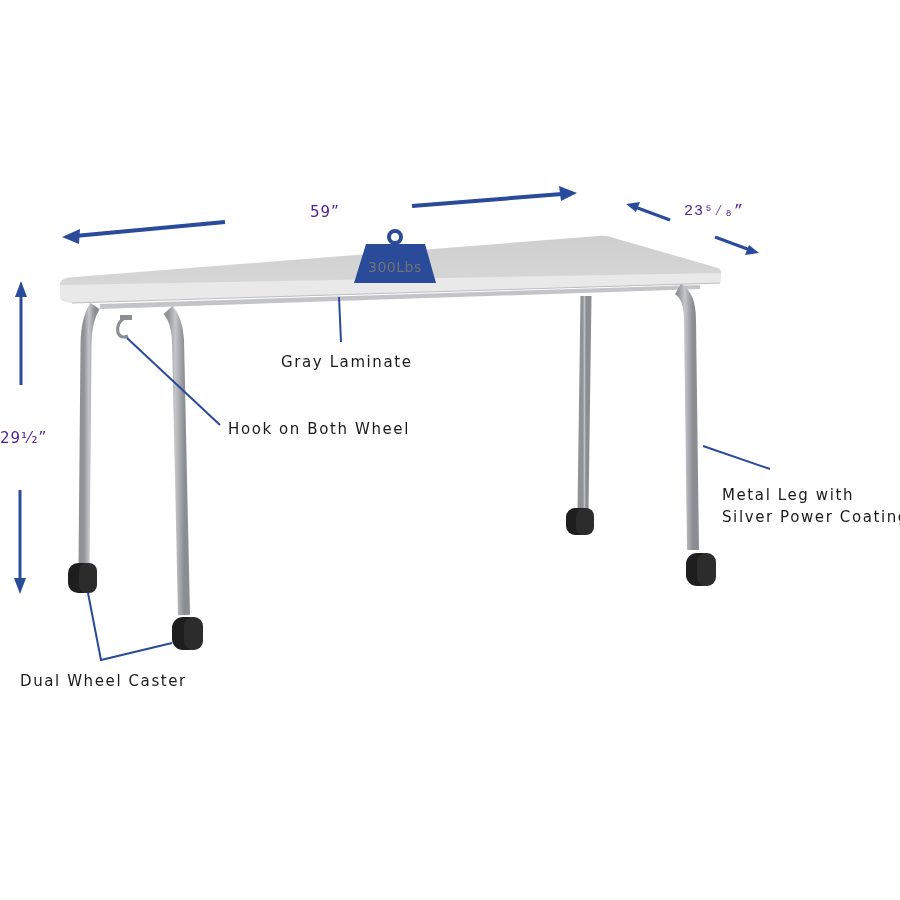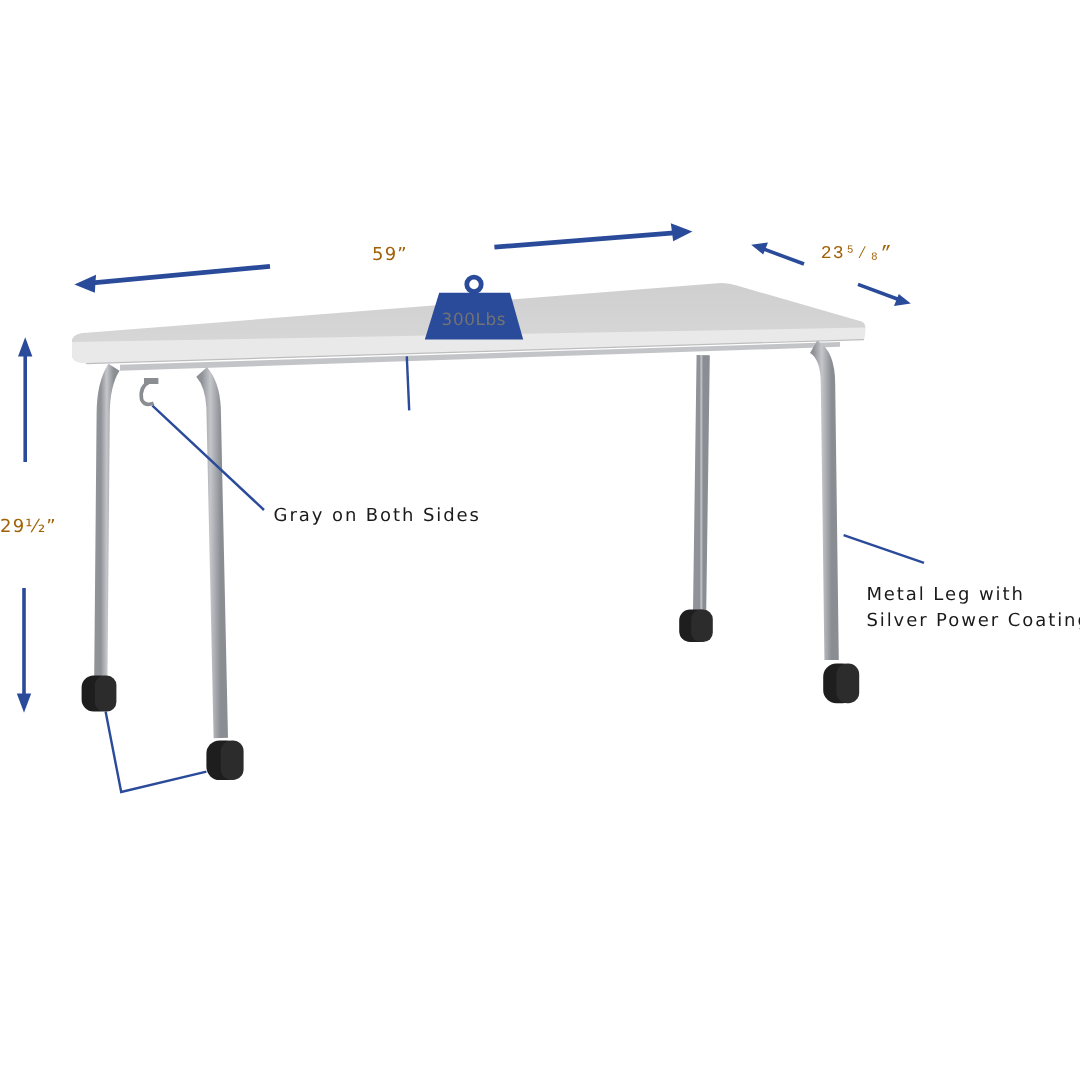--- a/index.html
+++ b/index.html
@@ -1,19 +1,19 @@
 <!DOCTYPE html>
 <html><head>
 <meta charset="utf-8">
 <style>
   html, body { margin:0; padding:0; background:#ffffff; }
   body { width:900px; height:900px; position:relative; overflow:hidden; font-family:"DejaVu Sans", sans-serif; }
   svg.scene { position:absolute; left:0; top:0; }
   .lbl { position:absolute; color:#1a1a1a; font-size:15px; letter-spacing:1.6px; line-height:22px; white-space:nowrap; }
-  .dim { position:absolute; color:#a16207; font-size:15px; letter-spacing:1px; white-space:nowrap; }
+  .dim { position:absolute; color:#4c1d95; font-size:15px; letter-spacing:1px; white-space:nowrap; }
   .weight-text { position:absolute; color:#737373; font-size:14px; letter-spacing:0.5px; white-space:nowrap; }
 </style>
 </head>
 <body>
 
 <svg class="scene" width="900" height="900" viewBox="0 0 900 900">
   <defs>
     <linearGradient id="legGrad" x1="0" x2="1" y1="0" y2="0">
       <stop offset="0" stop-color="#8f9297"></stop>
       <stop offset="0.45" stop-color="#c4c6ca"></stop>
@@ -97,20 +97,22 @@
   <polyline points="88,593 101,660 172,643" fill="none" stroke="#2a4a9a" stroke-width="2"></polyline>
 </svg>
 
 <div class="dim" style="left:310px; top:203px;">59”</div>
 <div class="dim" style="left:684px; top:203px;font-family:Liberation Mono, monospace;">23⁵⁄₈”</div>
 <div class="dim" style="left:0px; top:429px;">29¹⁄₂”</div>
 
 <div class="weight-text" style="left:368px; top:259px;">300Lbs</div>
 
 <div class="lbl" style="left:281px; top:351px;">
+  <div>Gray Laminate</div>
 </div>
-<div class="lbl" style="left:228px; top:418px;">Gray on Both Sides</div>
+<div class="lbl" style="left:228px; top:418px;">Hook on Both Wheel</div>
 <div class="lbl" style="left:722px; top:484px;">
   <div>Metal Leg with</div>
   <div>Silver Power Coating</div>
 </div>
 <div class="lbl" style="left:20px; top:670px;">
+  <div>Dual Wheel Caster</div>
 </div>
 
 </body></html>

